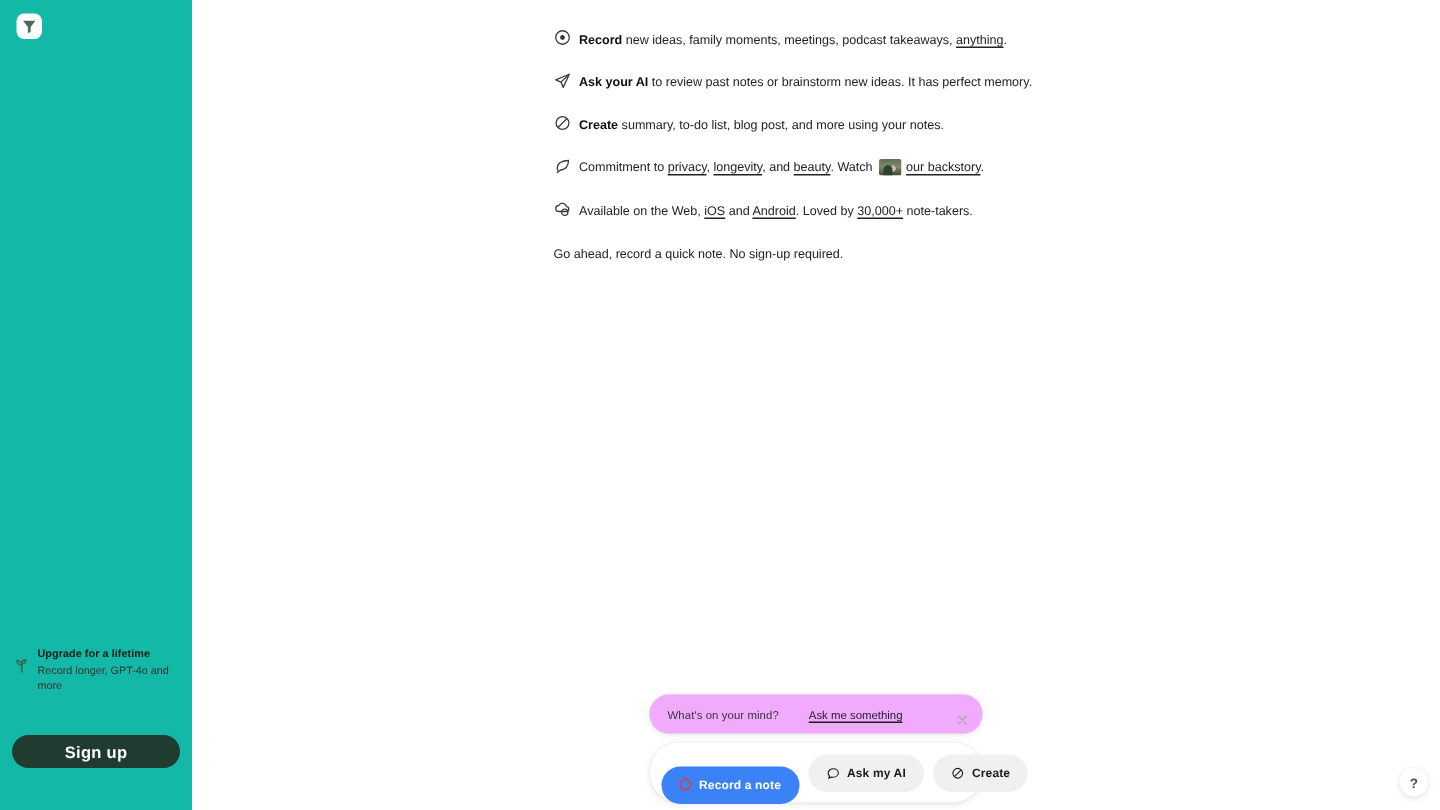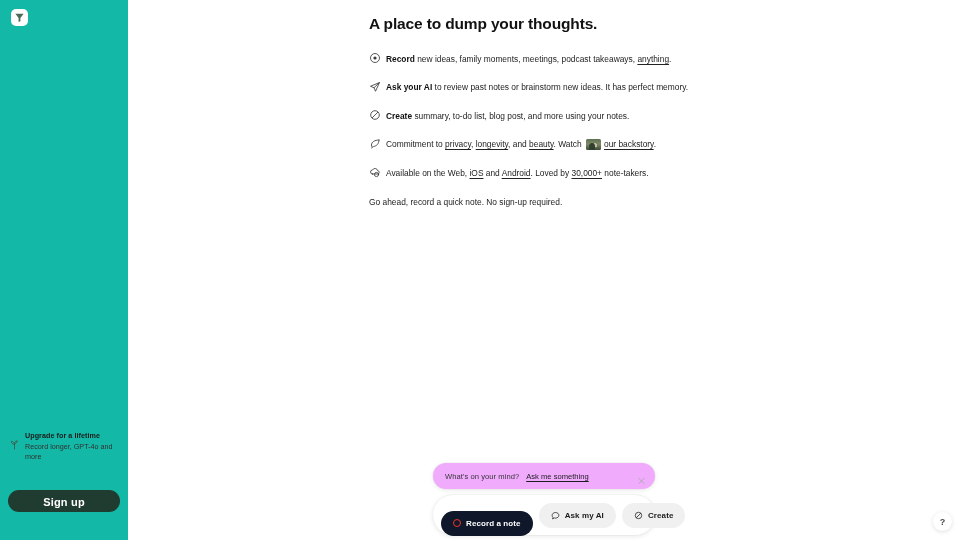--- a/index.html
+++ b/index.html
@@ -191,21 +191,21 @@
     font-size: 7.6px;
     color: #36363a;
     letter-spacing: .05px;
   }
   #prompt-cta {
     font-size: 7.6px;
     color: #1d1d20;
     text-decoration: underline;
     text-underline-offset: 1.6px;
     text-decoration-thickness: .6px;
-    margin-left: 7px;
+    margin-left: 20px;
     cursor: pointer;
   }
   #prompt-close {
     position: absolute;
     right: 9px; top: 50%;
     transform: translateY(-50%);
     width: 9px; height: 9px;
     color: #a9a9ad;
     cursor: pointer;
   }
@@ -229,21 +229,21 @@
     border-radius: 13px;
     padding: 0 12px;
     font-size: 8px;
     font-weight: bold;
     letter-spacing: .1px;
     cursor: pointer;
     font-family: "Liberation Sans", sans-serif;
     white-space: nowrap;
   }
   #record-a-note-button {
-    background: #0f172a;
+    background: #3b82f6;
     color: #ffffff;
     margin-top: 16px;
   }
   #ask-my-ai-button, #create-button {
     background: #f0f0f0;
     color: #1b1b1b;
   }
   .btn-ico { width: 9px; height: 9px; display: block; flex: 0 0 auto; }
   #rec-dot-outer {
     width: 8px; height: 8px;
@@ -297,21 +297,20 @@
         </div>
       </div>
     </div>
 
     <button id="sign-up-button" class="side-btn">Sign up</button>
     <button id="log-in-button" class="side-btn">Log in</button>
   </div>
 
   <div id="content">
 
-    <h1 id="page-title">A place to dump your thoughts.</h1>
 
     <ul id="feature-list">
 
       <li class="feature-row">
         <span class="feature-icon">
           <svg width="12" height="12" viewBox="0 0 24 24" fill="none" stroke="#3a3a3a" stroke-width="1.7">
             <circle cx="12" cy="12" r="9"></circle>
             <circle cx="12" cy="12" r="3.2" fill="#3a3a3a" stroke="none"></circle>
           </svg>
         </span>

